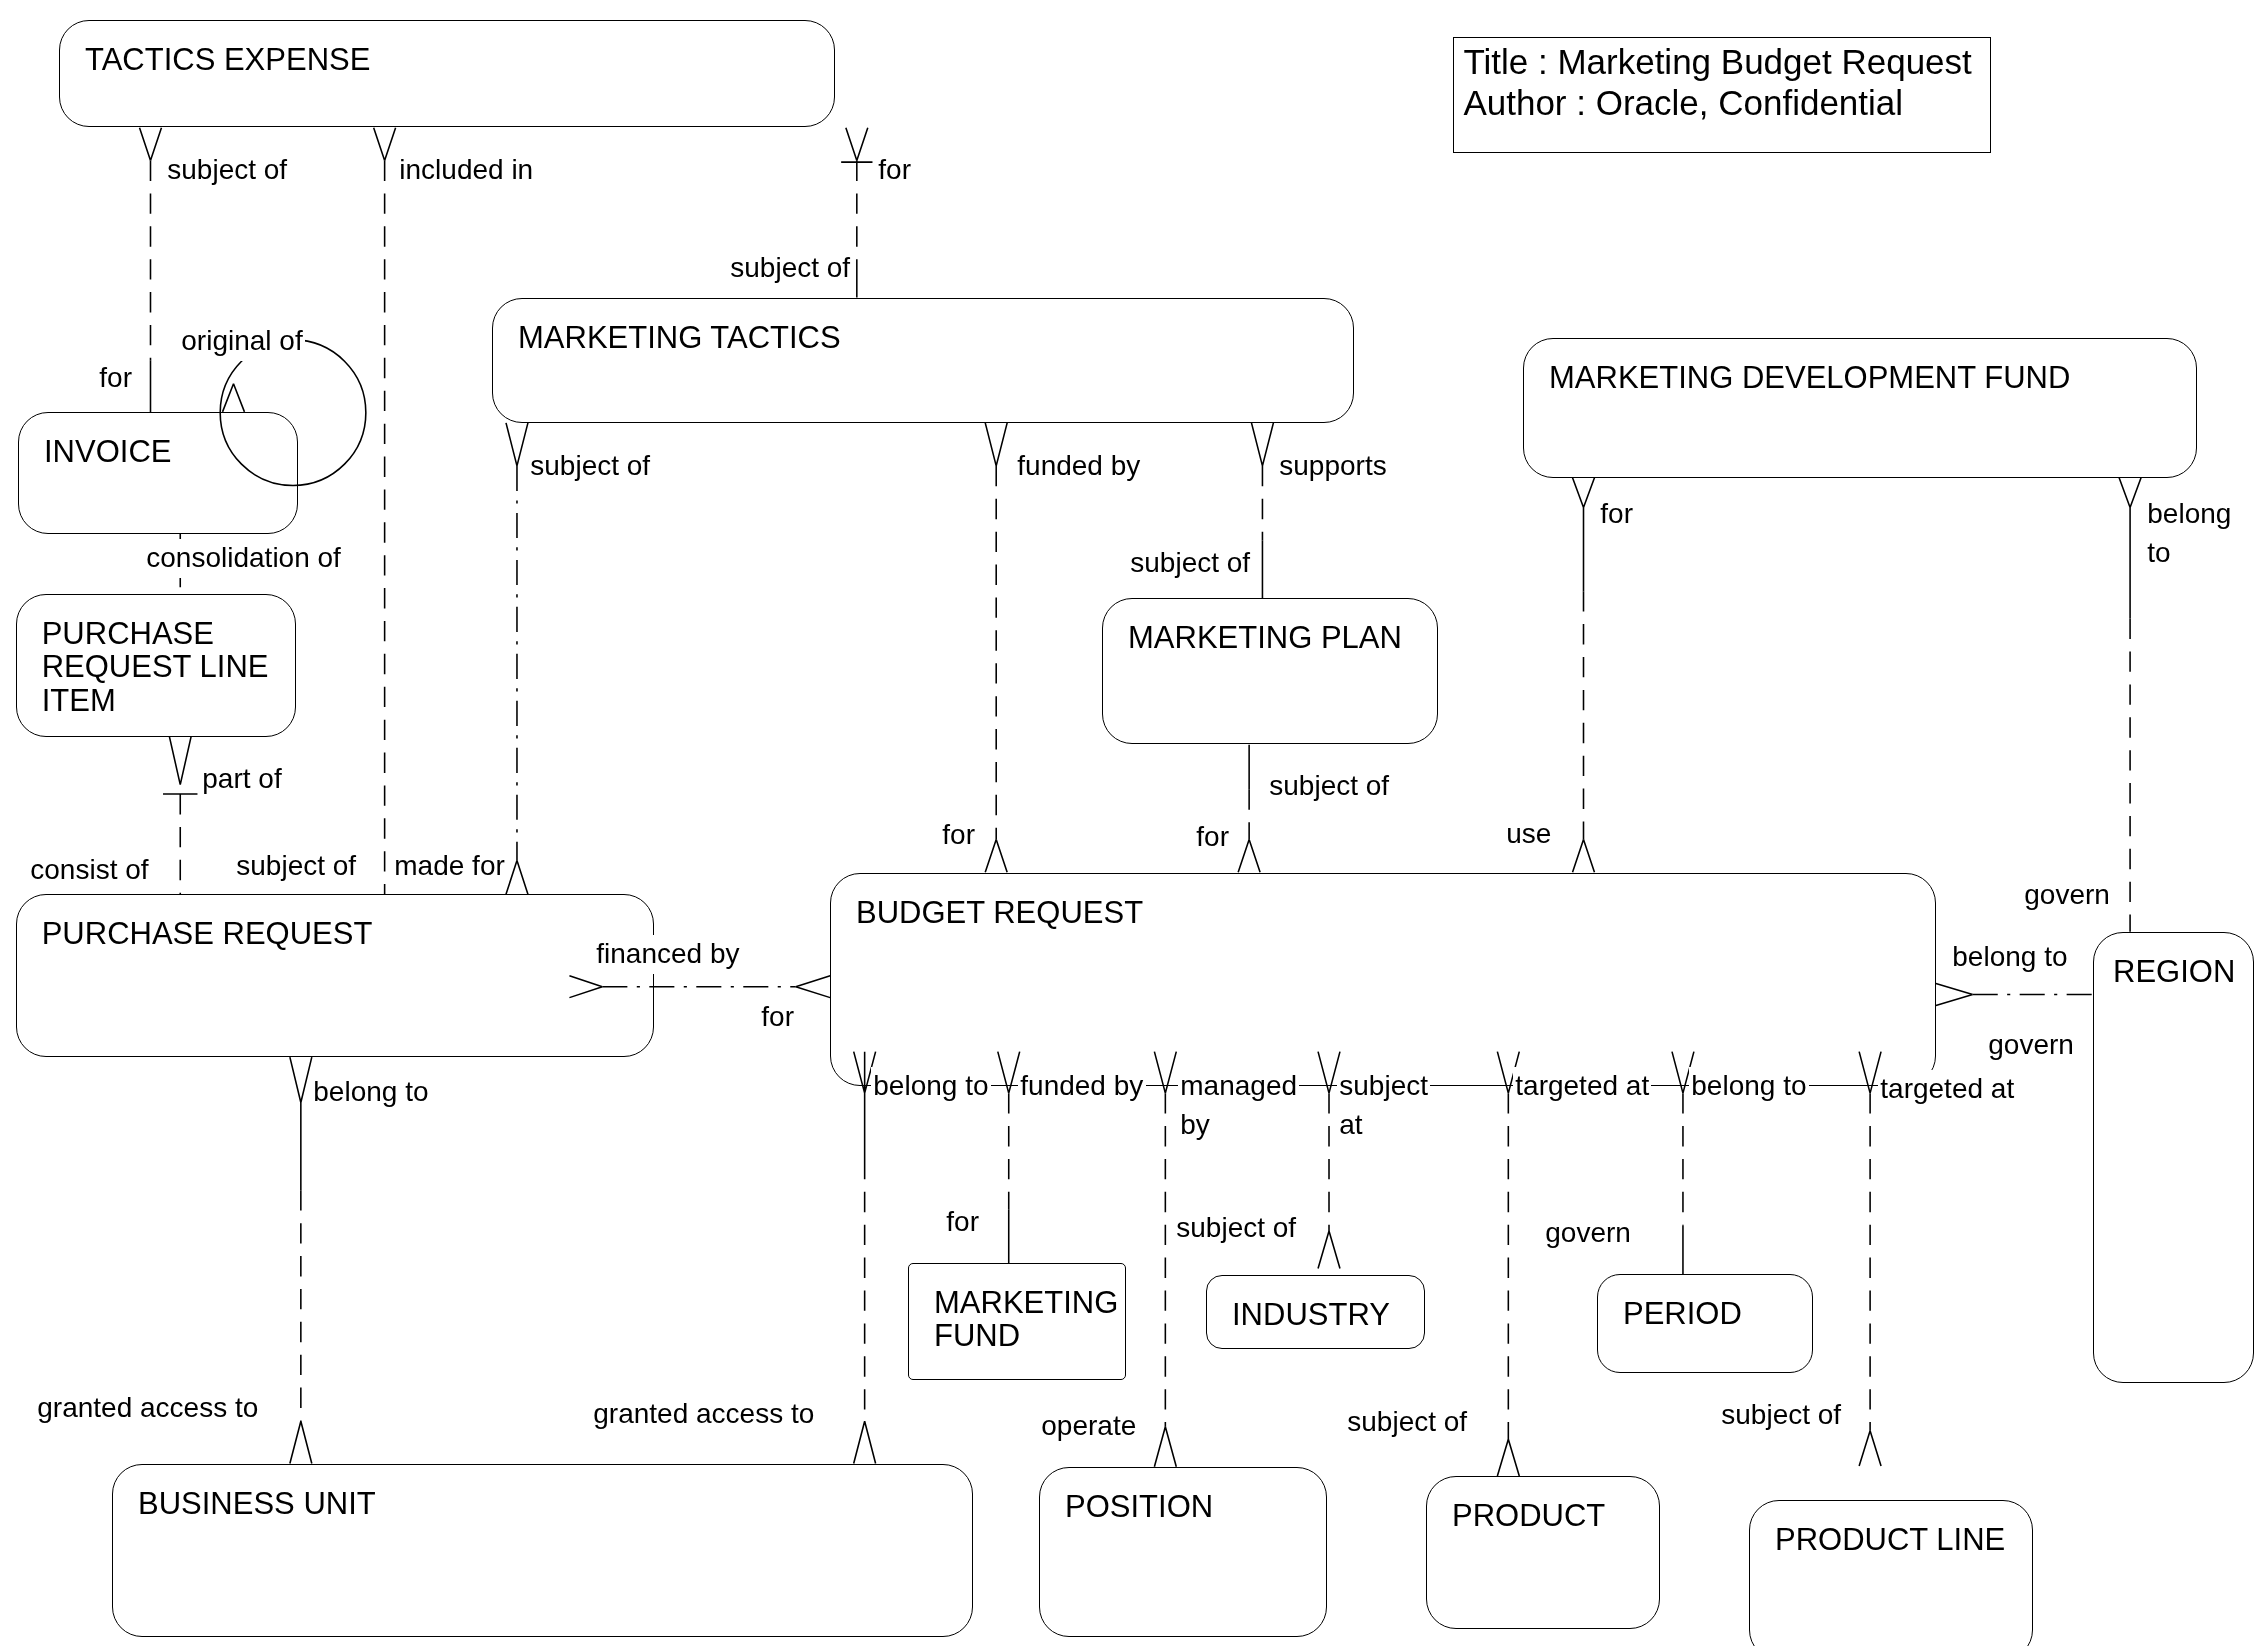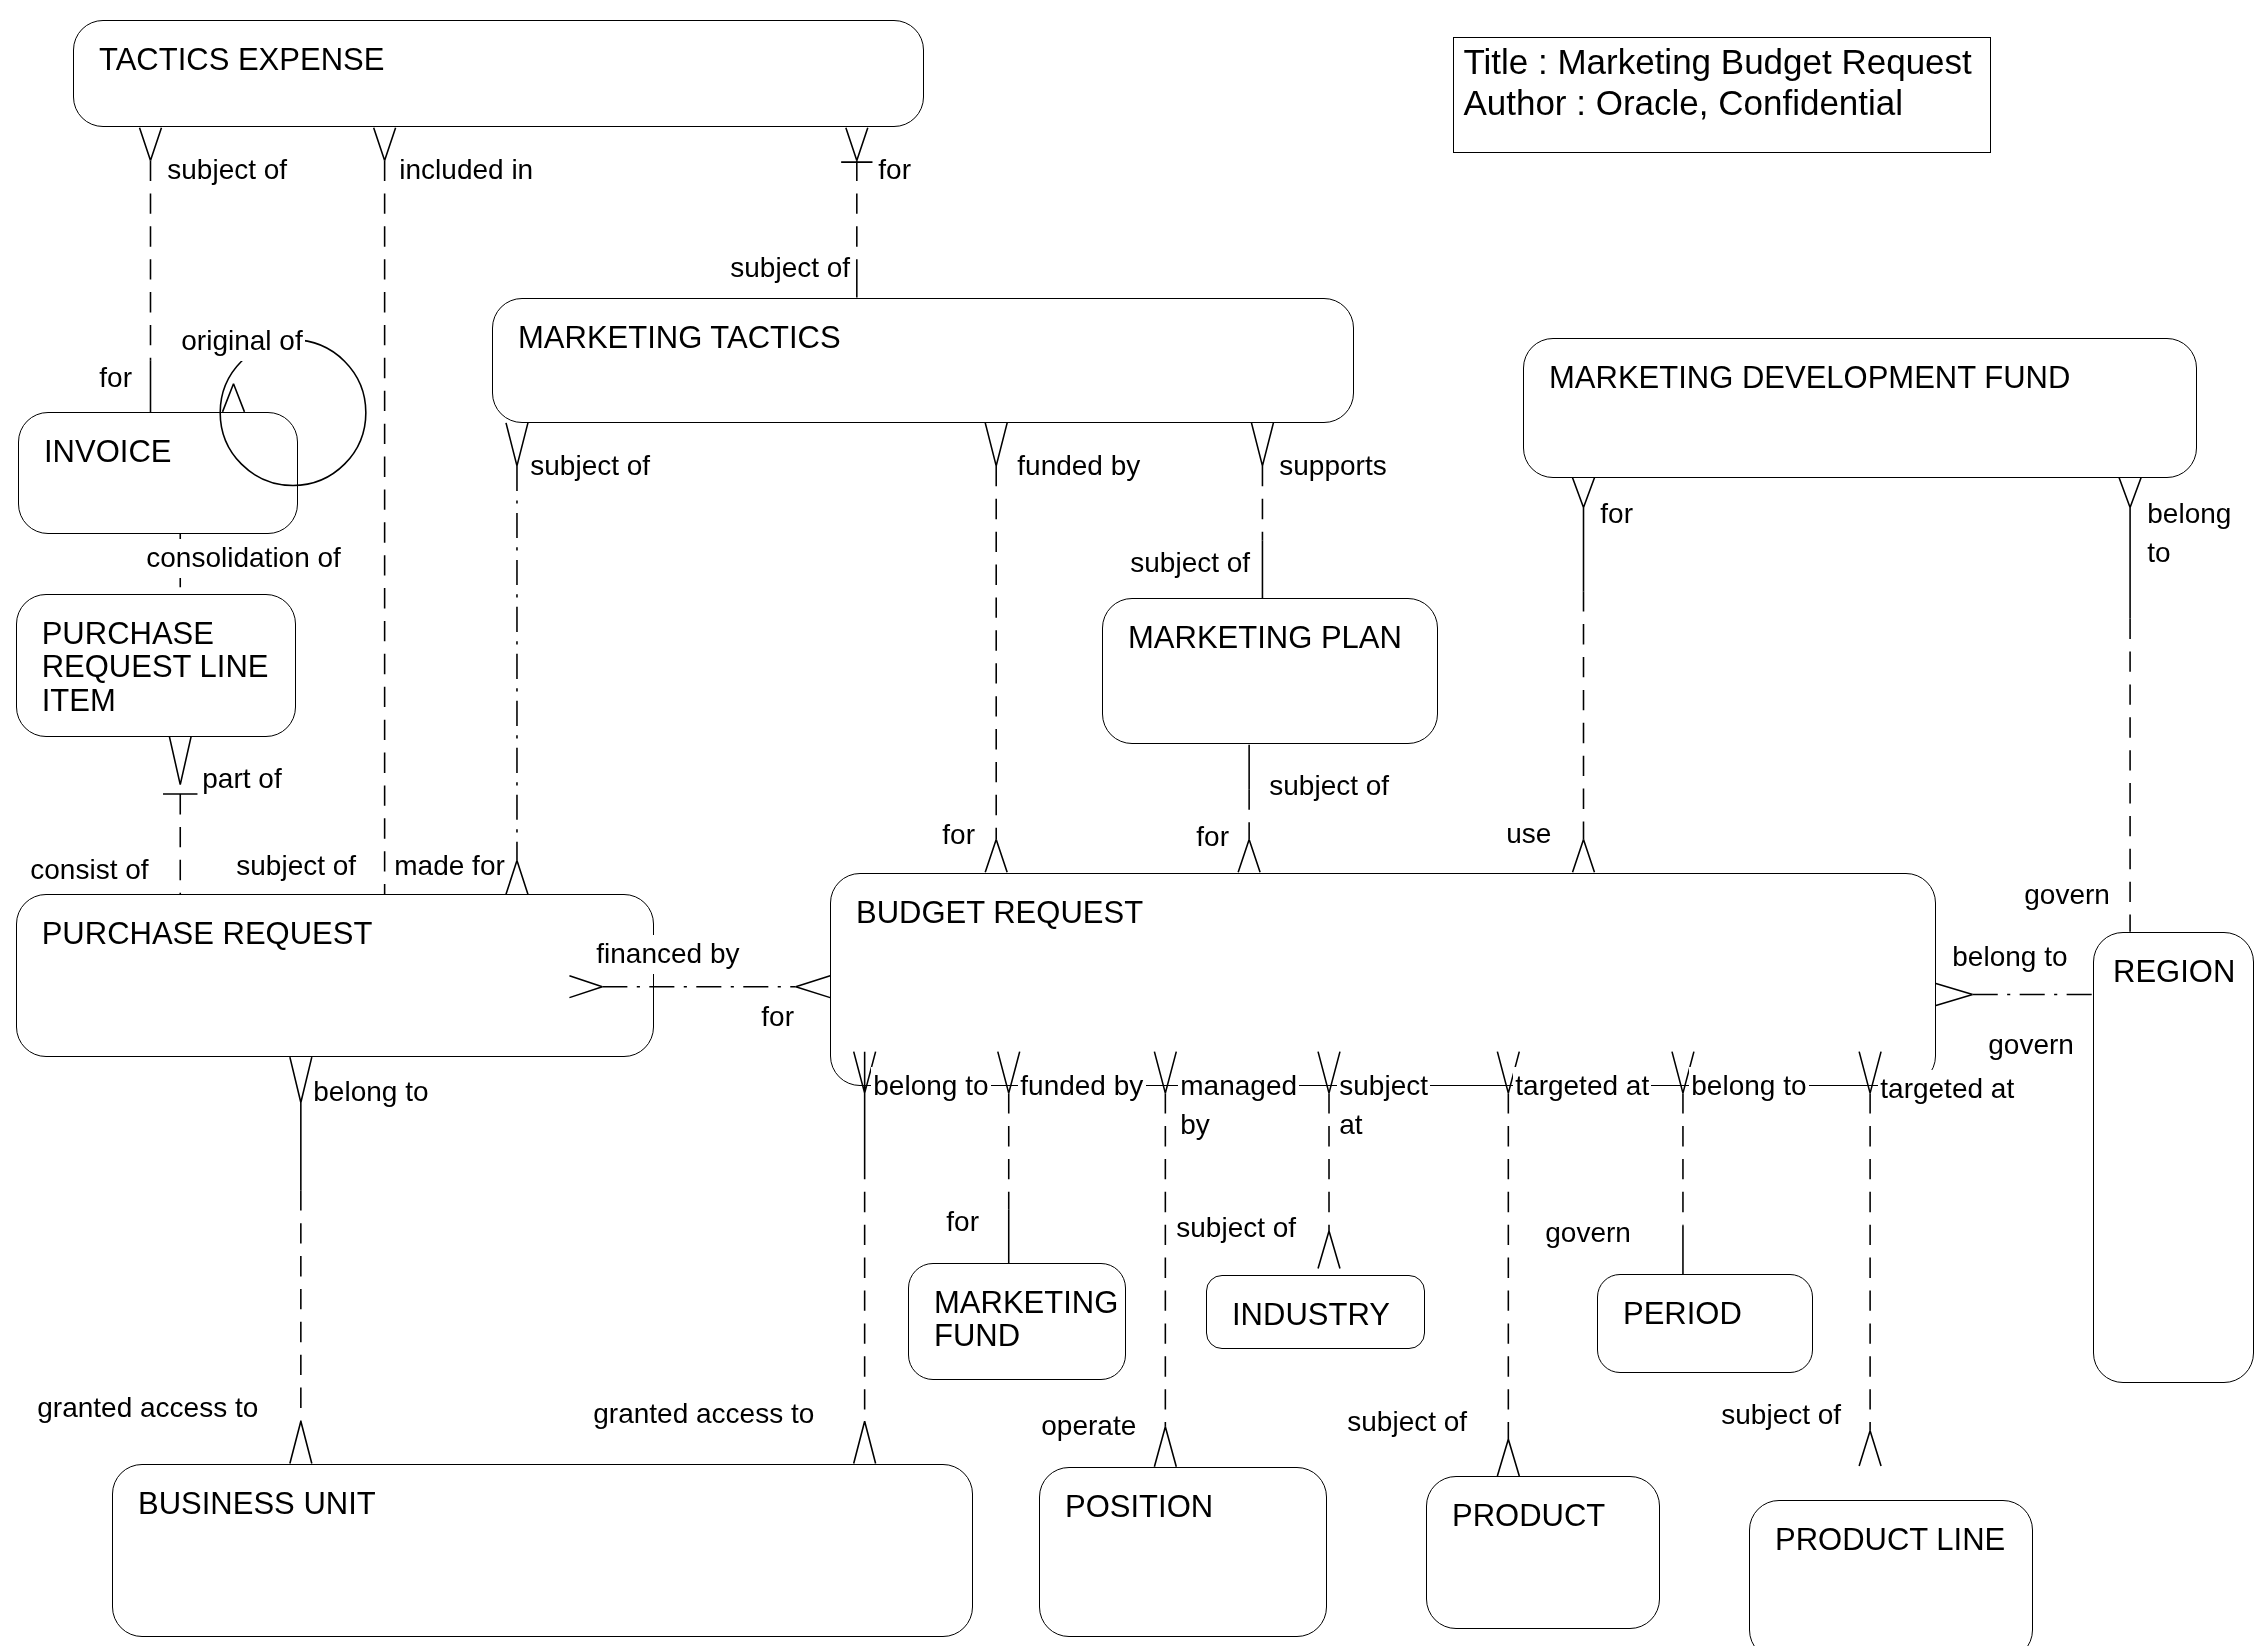--- a/index.html
+++ b/index.html
@@ -45,41 +45,41 @@
     background:#fff;
     padding:0 2.3px;
     z-index:3;
   }
 </style>
 </head>
 <body>
 
 <div id="canvas">
 
-  <div class="entity" style="left:73px;top:20.4px;width:851px;height:107px">TACTICS EXPENSE</div>
+  <div class="entity" style="left:59px;top:20.4px;width:776px;height:107px">TACTICS EXPENSE</div>
 
   <div class="entity" style="left:492px;top:298px;width:862px;height:125px">MARKETING TACTICS</div>
 
   <div class="entity" style="left:1523px;top:338px;width:674px;height:140px">MARKETING DEVELOPMENT FUND</div>
 
   <div class="entity" style="left:18px;top:412px;width:280px;height:122px">INVOICE</div>
 
   <div class="entity" style="left:1102px;top:598px;width:336px;height:146px">MARKETING PLAN</div>
 
   <div class="entity" style="left:15.7px;top:594px;width:280px;height:143px">PURCHASE
 REQUEST LINE
 ITEM</div>
 
   <div class="entity" style="left:15.7px;top:894px;width:638px;height:163px">PURCHASE REQUEST</div>
 
   <div class="entity" style="left:830px;top:873px;width:1106px;height:213px">BUDGET REQUEST</div>
 
   <div class="entity" style="left:2093px;top:932px;width:161px;height:451px;padding-left:19px">REGION</div>
 
-  <div class="entity" style="left:908px;top:1263px;width:218px;height:117px;border-radius:25px">MARKETING
+  <div class="entity" style="left:908px;top:1263px;width:218px;height:117px;border-radius:5px">MARKETING
 FUND</div>
 
   <div class="entity" style="left:1206px;top:1275px;width:219px;height:74px;border-radius:16px">INDUSTRY</div>
 
   <div class="entity" style="left:1597px;top:1274px;width:216px;height:99px;border-radius:23px">PERIOD</div>
 
   <div class="entity" style="left:112px;top:1464px;width:861px;height:173px">BUSINESS UNIT</div>
 
   <div class="entity" style="left:1039px;top:1467px;width:288px;height:170px">POSITION</div>
 

